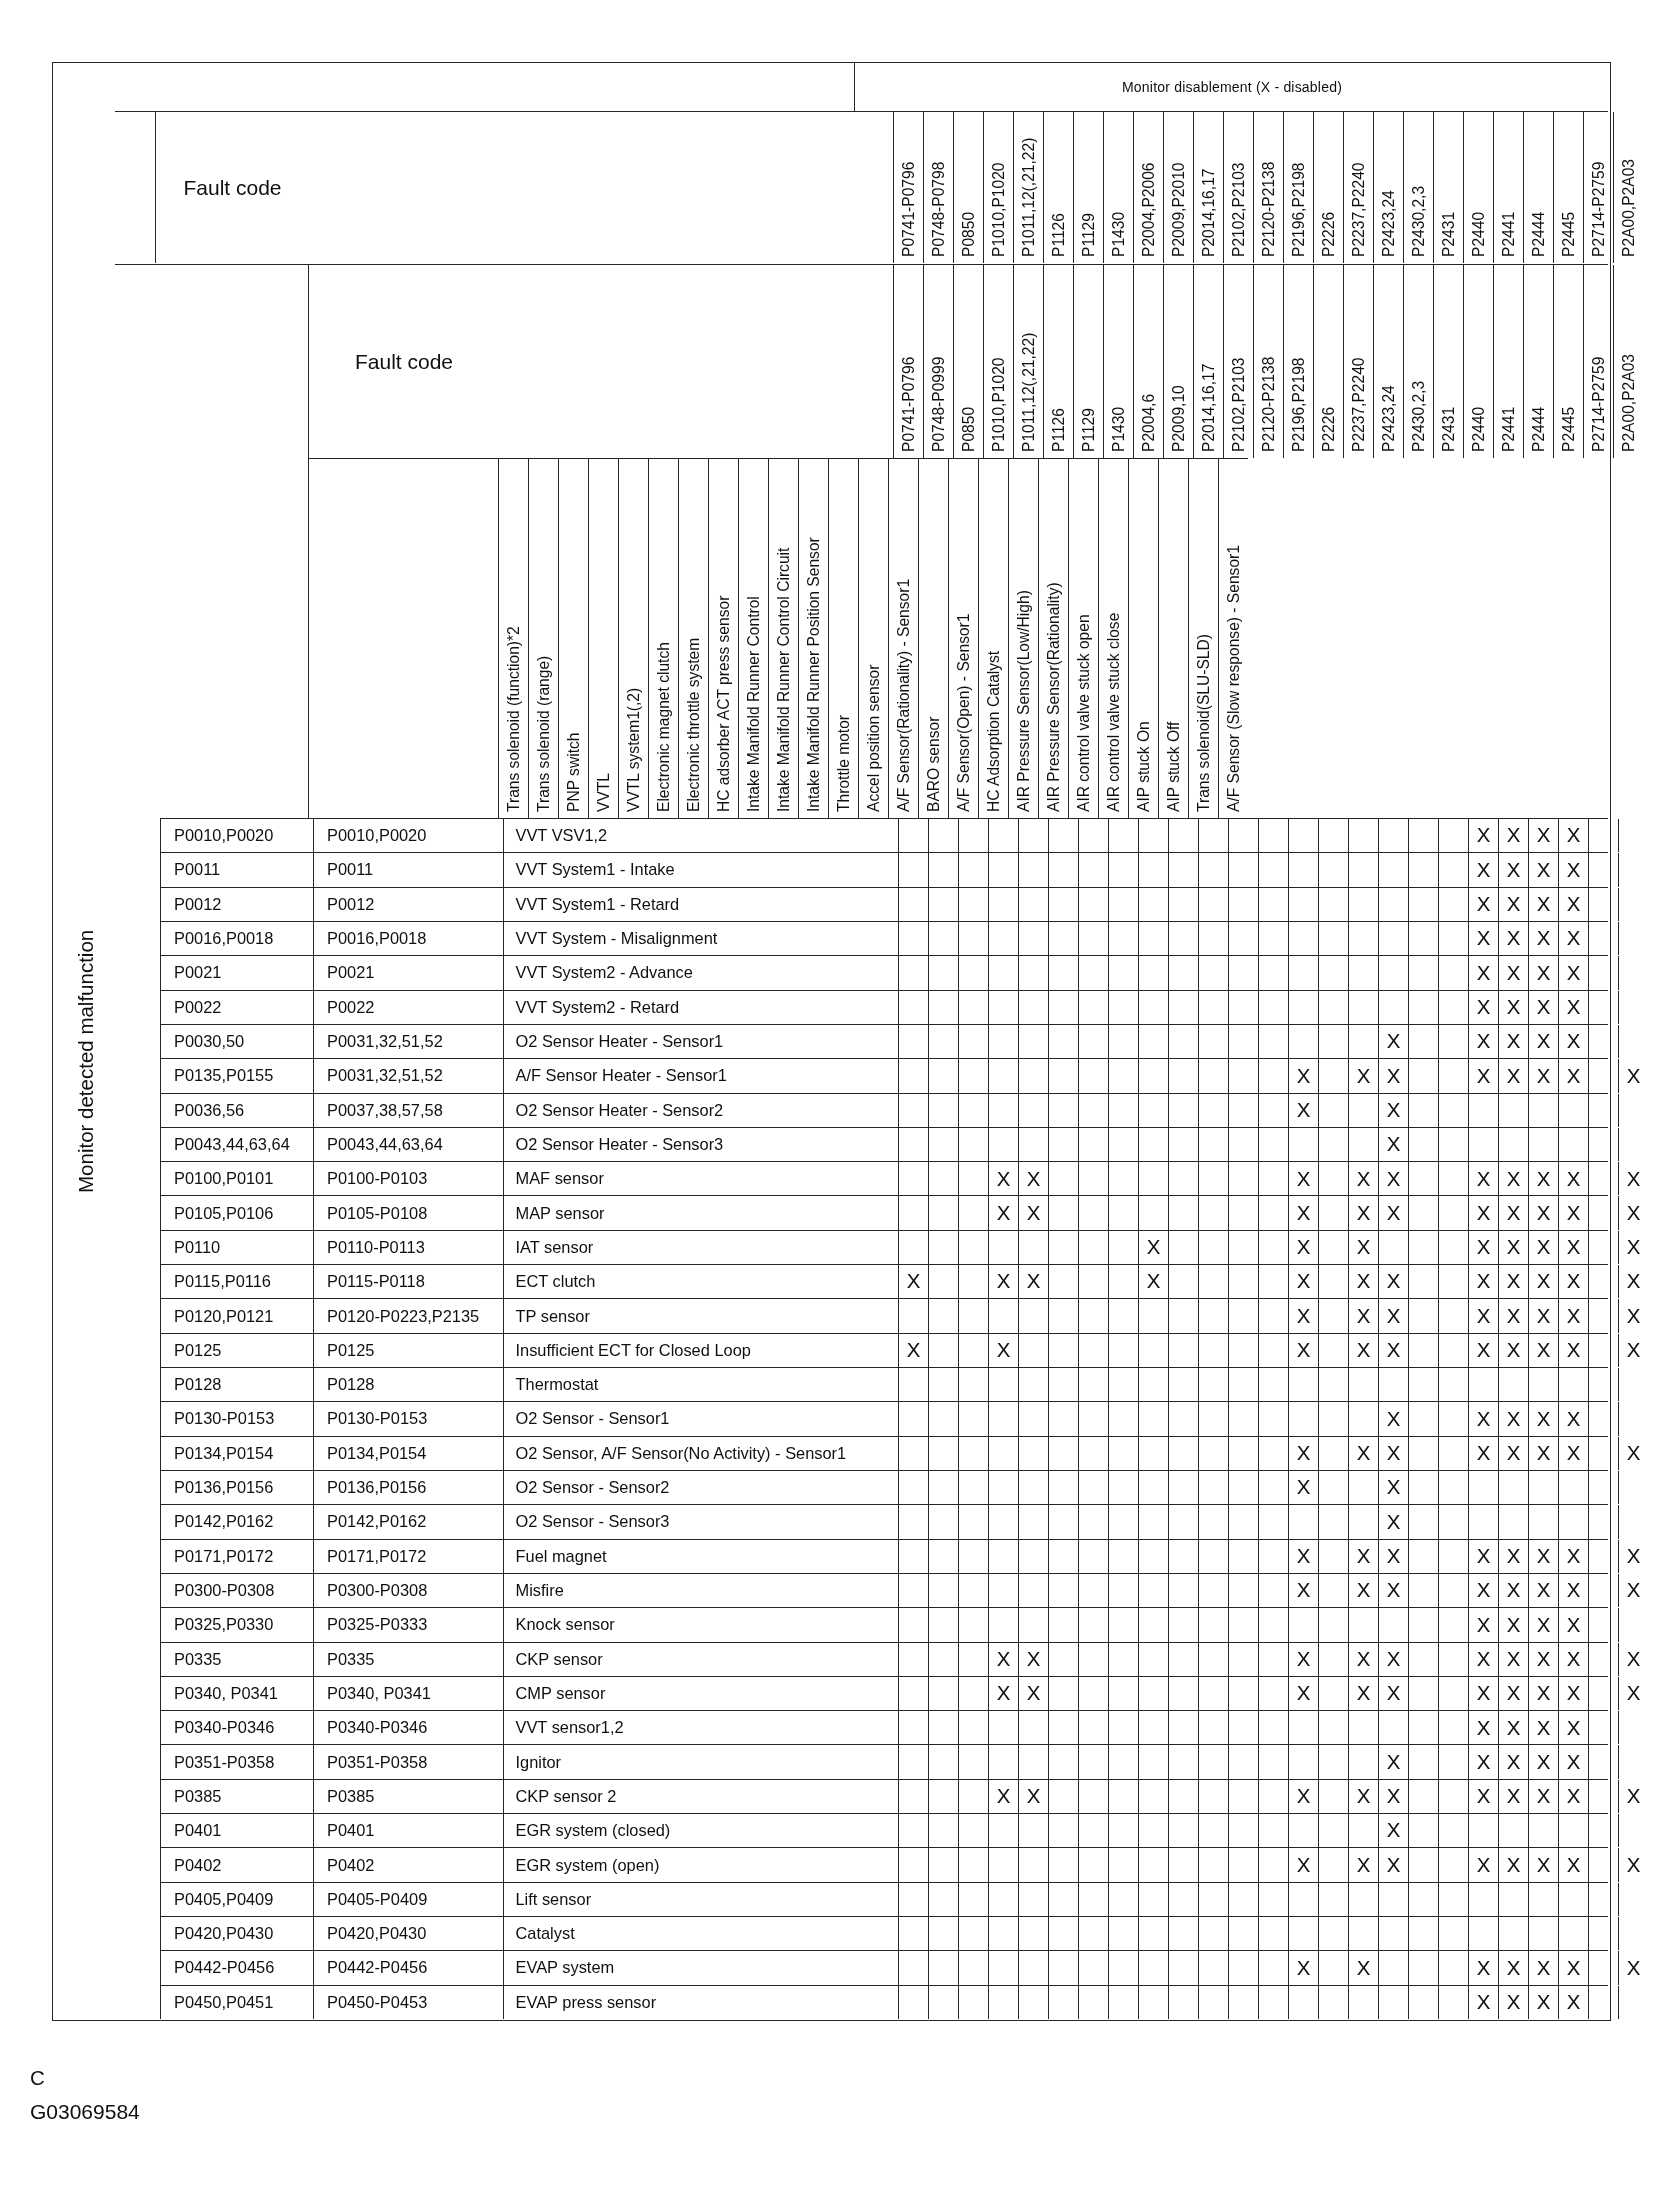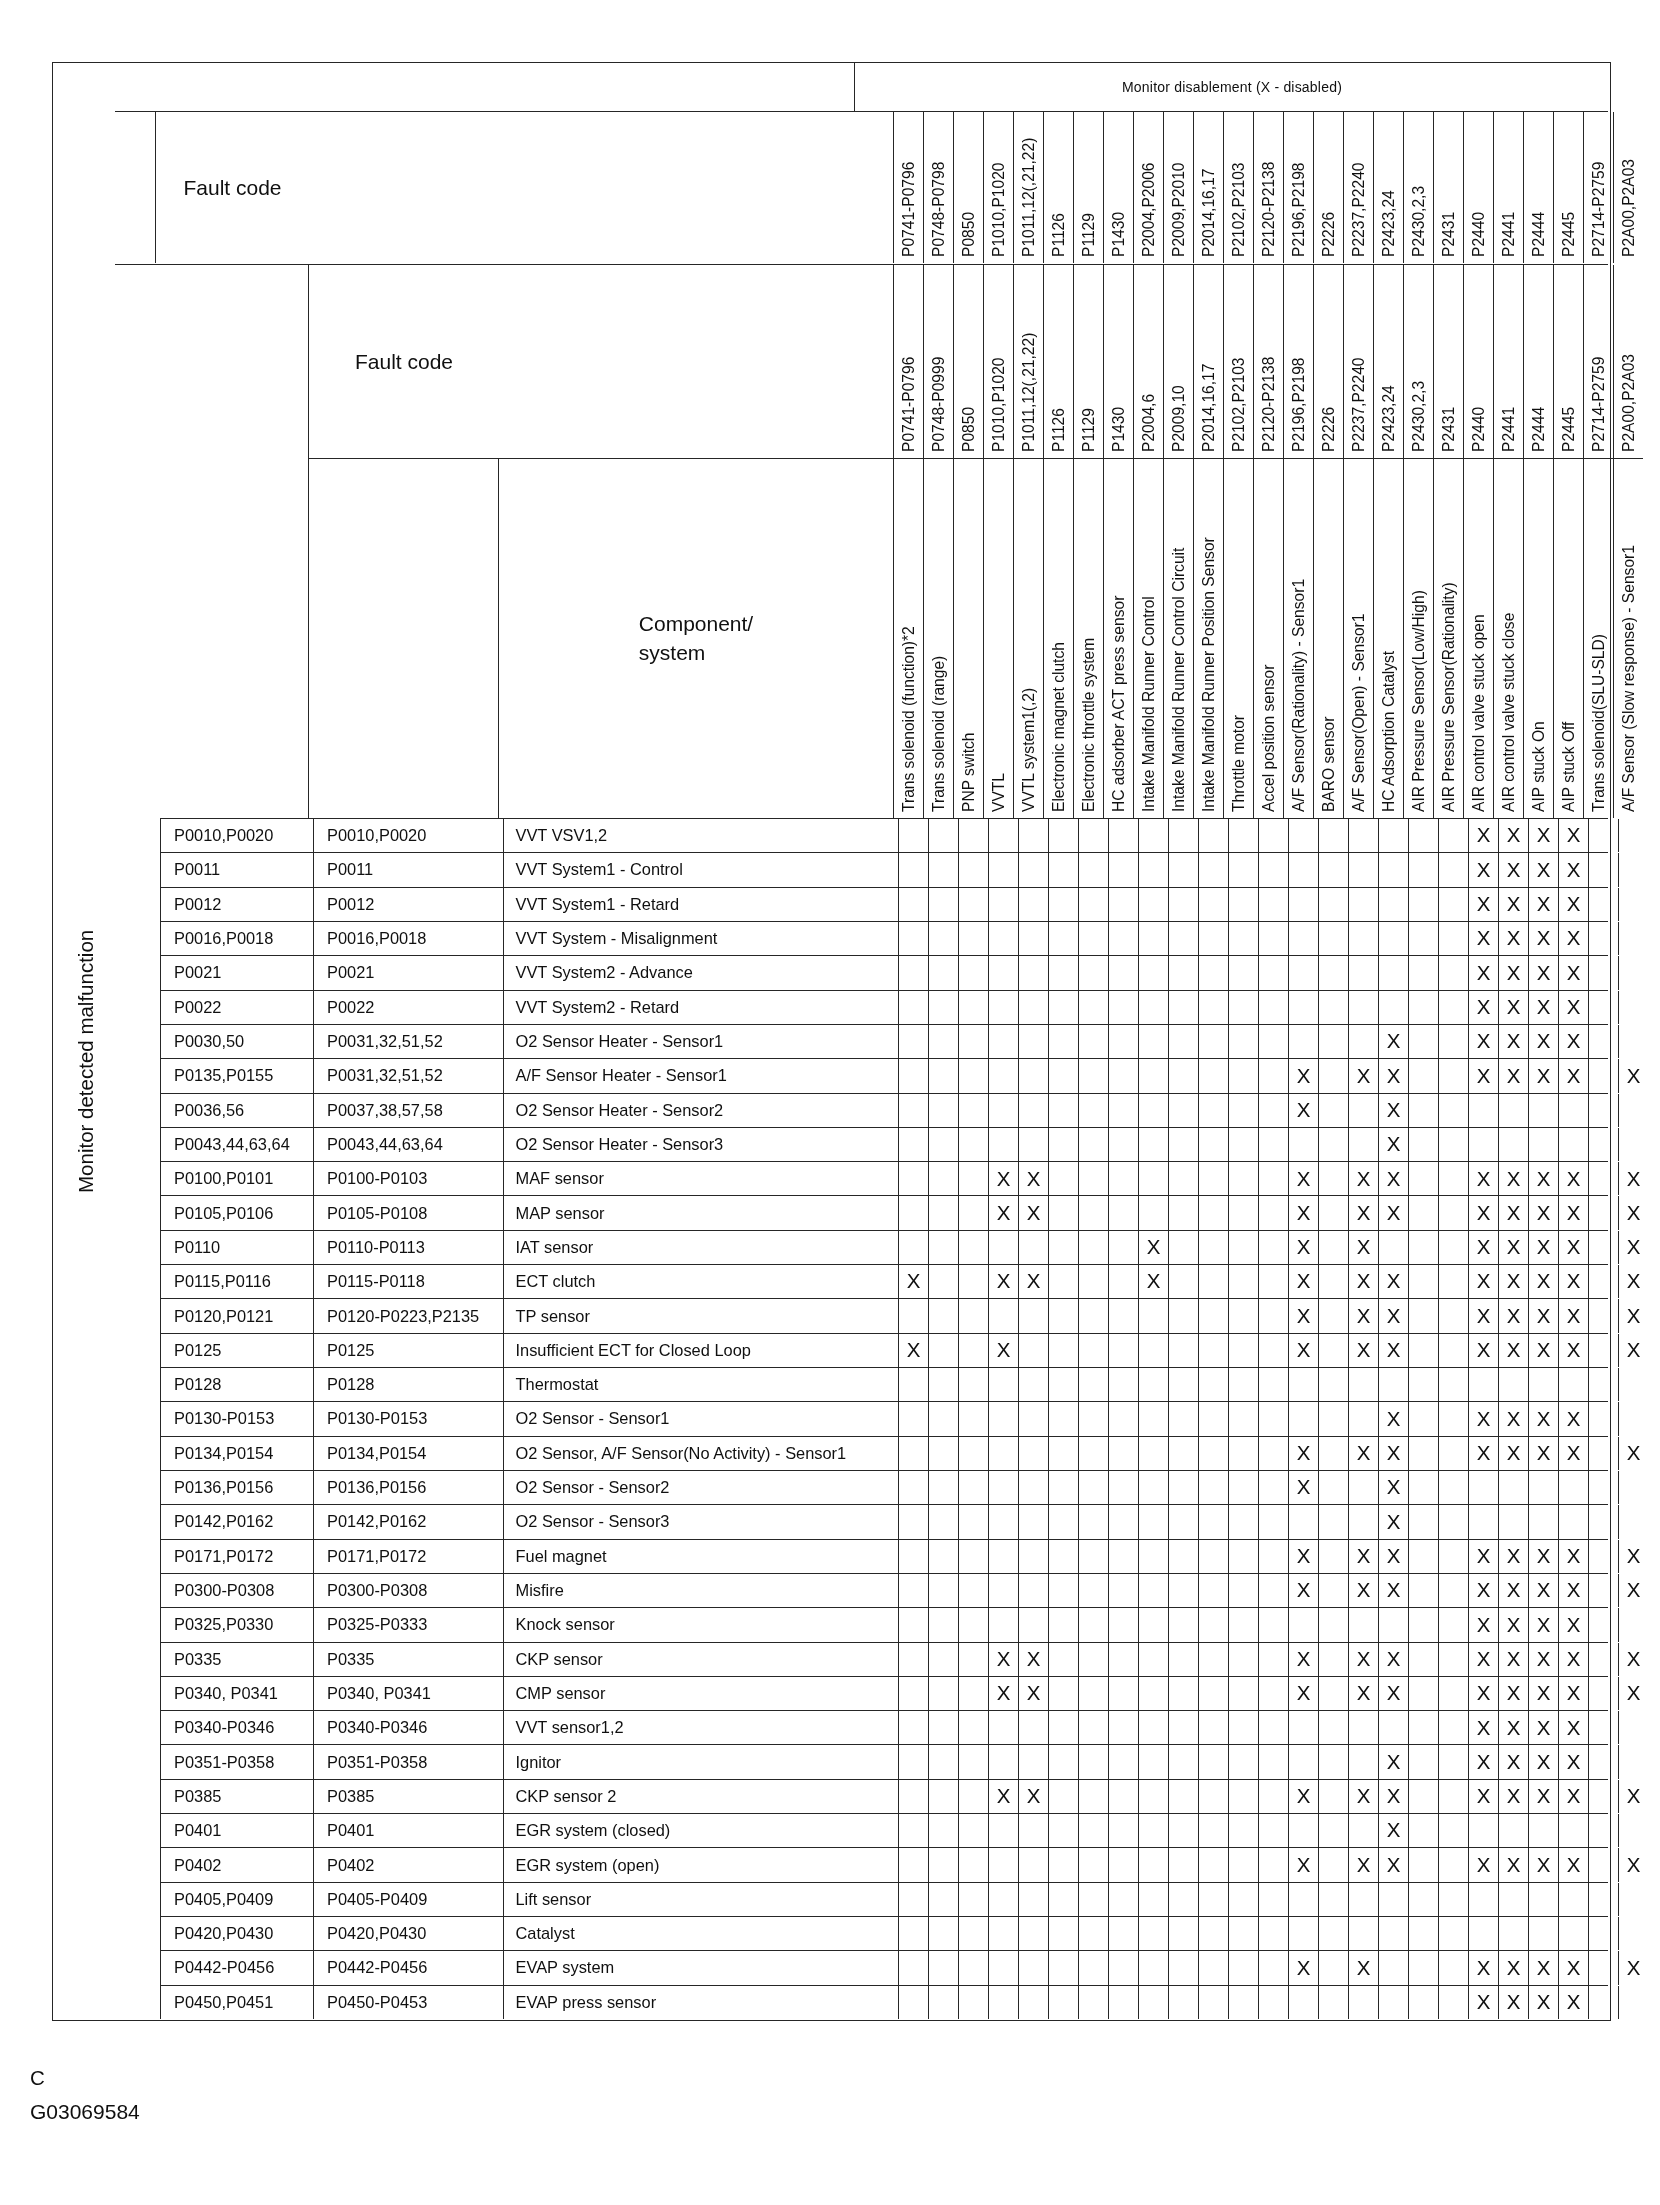--- a/index.html
+++ b/index.html
@@ -232,26 +232,20 @@
           </div>
           <div class="vcell">
             <span class="vtext">P2A00,P2A03</span>
           </div>
         </div>
     </div>
 
     <div class="band" id="band3">
       <div class="w187"></div>
       <div class="bl bt w232"></div>
-      <div class="blabel centerbox bl bt w483">
-        <div class="lbox">
-          <div>Component/</div>
-          <div>system</div>
-        </div>
-      </div>
       <div class="cols" id="band3-cols">
           <div class="vcell">
             <span class="vtext">Trans solenoid (function)*2</span>
           </div>
           <div class="vcell">
             <span class="vtext">Trans solenoid (range)</span>
           </div>
           <div class="vcell">
             <span class="vtext">PNP switch</span>
           </div>
@@ -359,21 +353,21 @@
           </div>
           <div class="cell cx">
             <span class="xmark">X</span>
           </div>
           <div class="cell cx"></div>
           <div class="cell cx"></div>
         </div>
         <div class="trow">
           <div class="cell ca">P0011</div>
           <div class="cell cb">P0011</div>
-          <div class="cell cc">VVT System1 - Control</div>
+          <div class="cell cc">VVT System1 - Intake</div>
           <div class="cell cx"></div>
           <div class="cell cx"></div>
           <div class="cell cx"></div>
           <div class="cell cx"></div>
           <div class="cell cx"></div>
           <div class="cell cx"></div>
           <div class="cell cx"></div>
           <div class="cell cx"></div>
           <div class="cell cx"></div>
           <div class="cell cx"></div>

